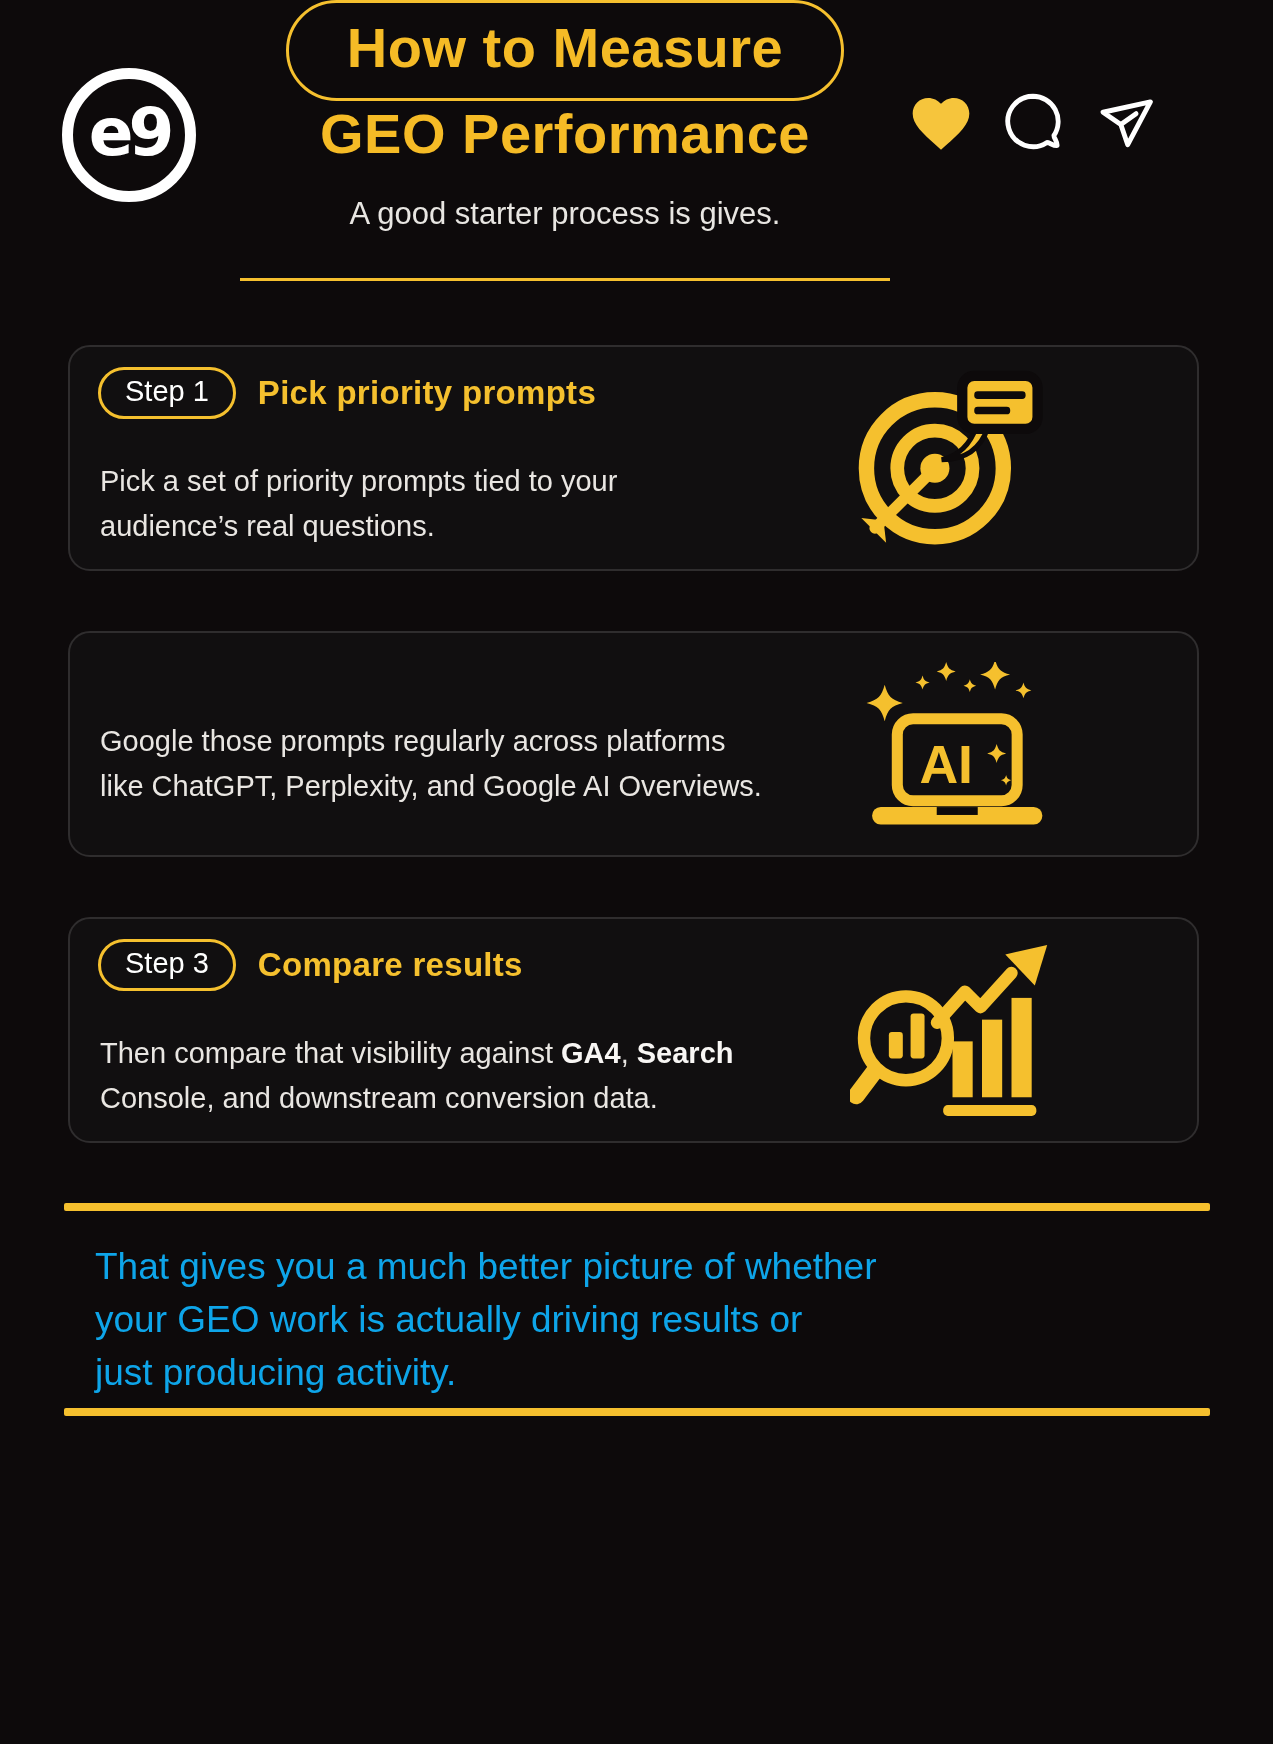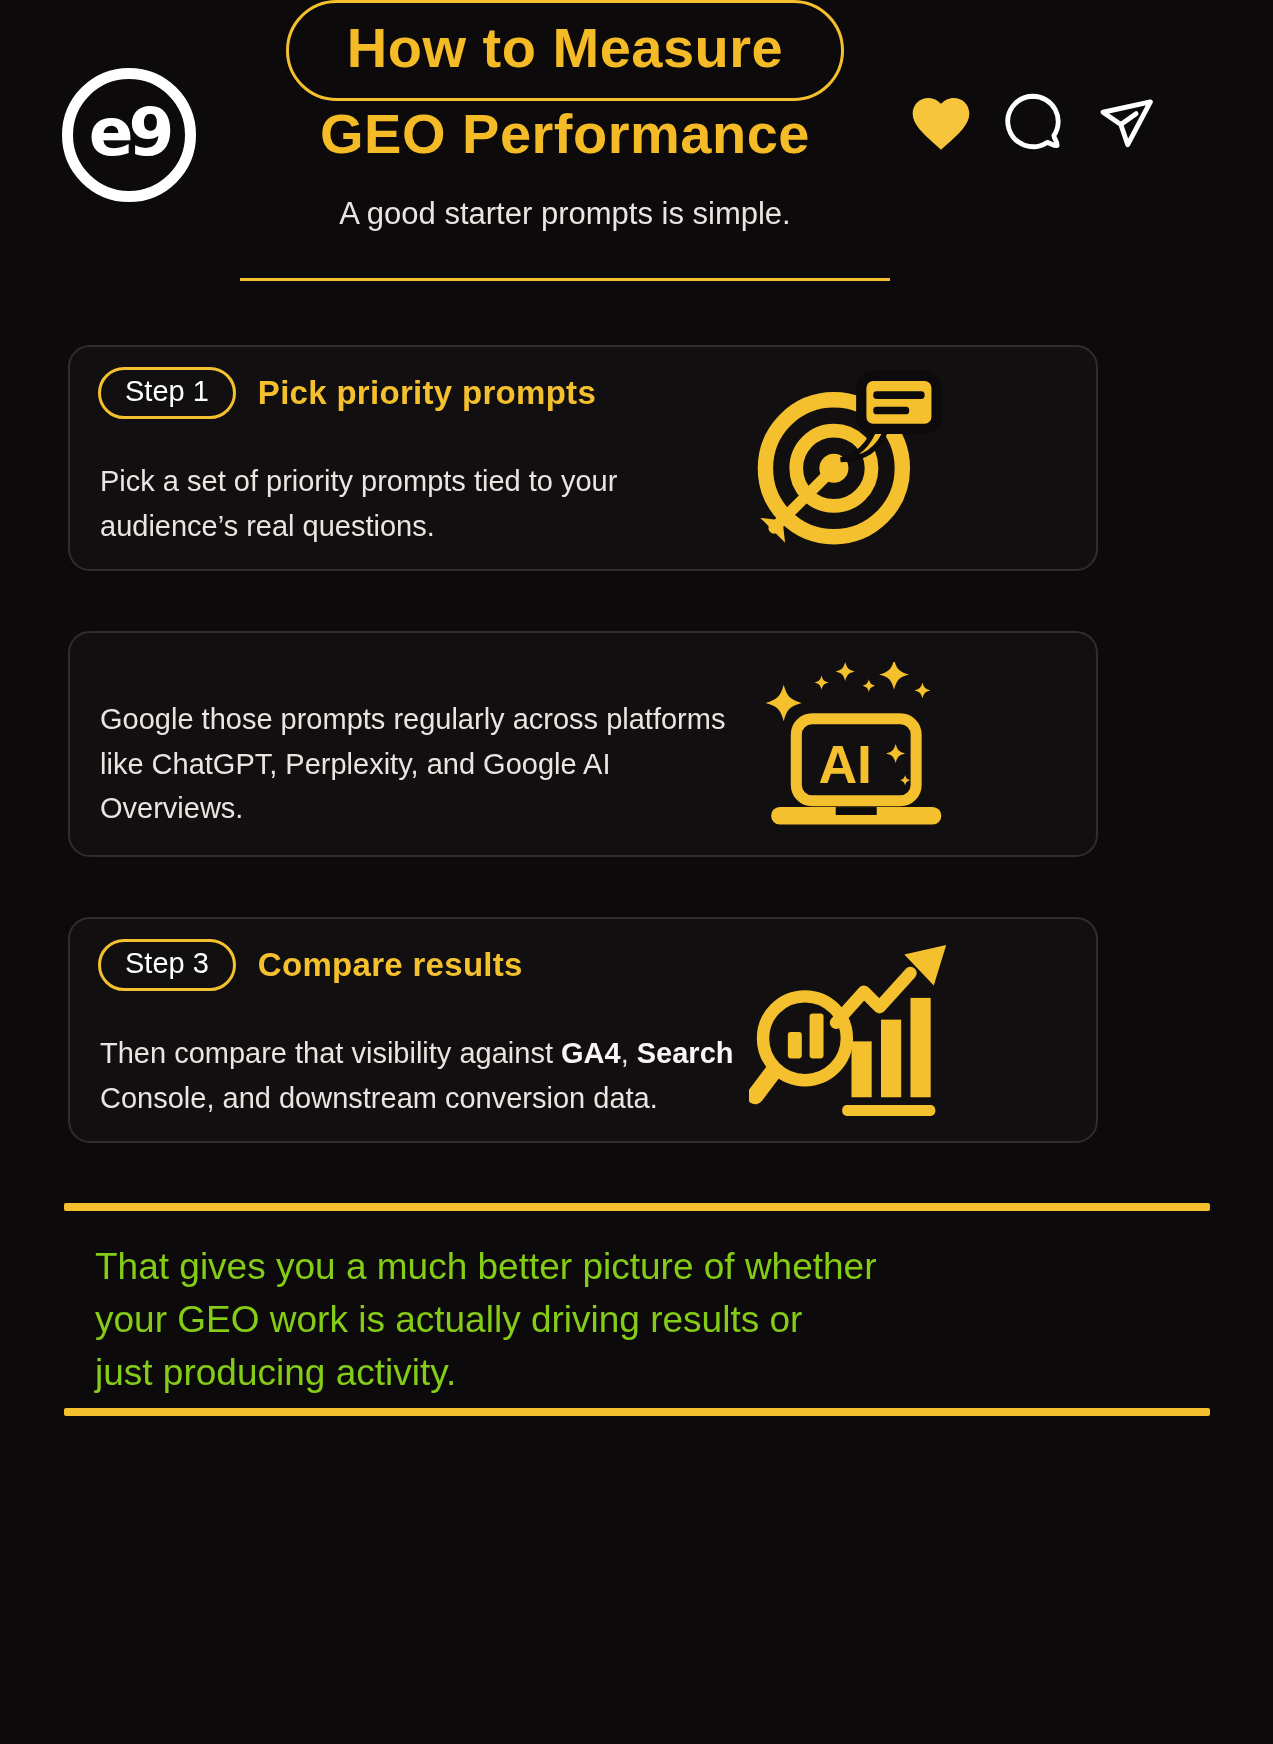--- a/index.html
+++ b/index.html
@@ -40,21 +40,21 @@
   }
   .title-pill h1, .title-line2 {
     color:#F5BB26; font-size:56px; font-weight:bold; letter-spacing:0.5px;
   }
   .title-line2 { }
   .subtitle { margin-top:30px; color:#E8E6E2; font-size:31px; }
   .title-divider { margin-top:46px; width:100%; height:3px; background:#F5C02E; }
   
   .cards { margin:64px 68px 0; }
   .card {
-    width:1030px; height:226px;
+    width:1131px; height:226px;
     background:#110F10;
     border:2px solid #2F2D2E; border-radius:22px;
     margin-bottom:60px;
     display:flex; align-items:center; justify-content:space-between;
     padding:30px 140px 30px 28px;
   }
   .card-text { flex:1 1 auto; }
   .card-head { display:flex; align-items:center; gap:22px; }
   .badge {
     border:3px solid #F5C02E; border-radius:32px;
@@ -68,21 +68,21 @@
     max-width:720px;
   }
   .body .line { display:block; }
   .body b { font-weight:700; color:#F8F6F4; }
   .card-icon { flex:0 0 auto; width:210px; display:flex; align-items:center; justify-content:center; }
   .card-icon svg { display:block; }
   
   .hr-thick { margin:50px 0 0 64px; width:1146px; height:8px; background:#F5C02E; border-radius:2px; }
   .footer-text {
     margin:30px 0 0 95px; width:1000px;
-    color:#84cc16; font-size:37px; line-height:1.43;
+    color:#0ea5e9; font-size:37px; line-height:1.43;
   }
   .footer-text span { display:block; }
   .hr-bottom { margin-top:8px; }
 </style>
 </head>
 <body>
 
 <div class="page">
 
   <div class="logo">
@@ -105,21 +105,21 @@
         <path fill="none" stroke="#FFFFFF" stroke-width="1.7" stroke-linejoin="round" stroke-linecap="round" d="M20.5 4.5 L4 8.1 L10.2 12.4 L12.6 19.4 L20.5 4.5 Z M10.2 12.4 L15.5 8.6"></path>
       </svg>
     </span>
   </div>
 
   <div class="title-block">
     <div class="title-pill">
       <h1>How to Measure</h1>
     </div>
     <h1 class="title-line2">GEO Performance</h1>
-    <p class="subtitle">A good starter prompts is simple.</p>
+    <p class="subtitle">A good starter process is gives.</p>
     <div class="title-divider"></div>
   </div>
 
   <div class="cards">
 
     <div class="card">
       <div class="card-text">
         <div class="card-head">
           <span class="badge">Step 1</span>
           <h2>Pick priority prompts</h2>

